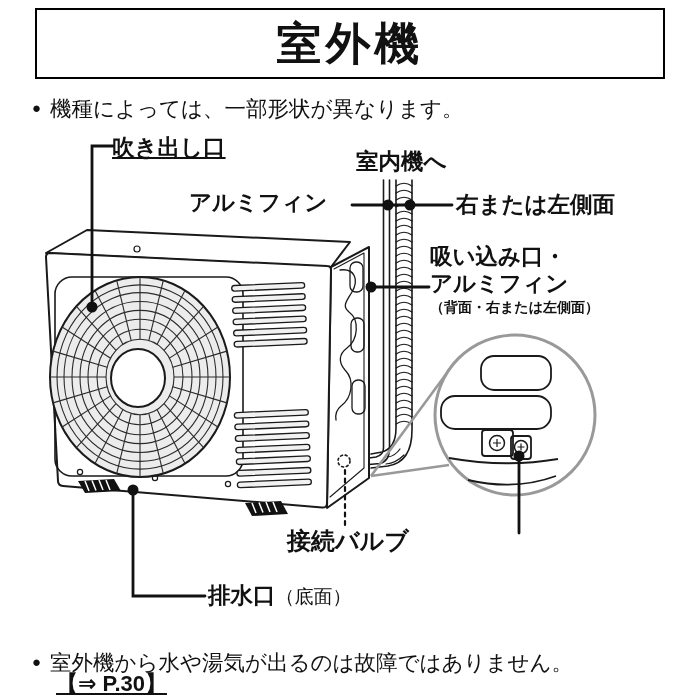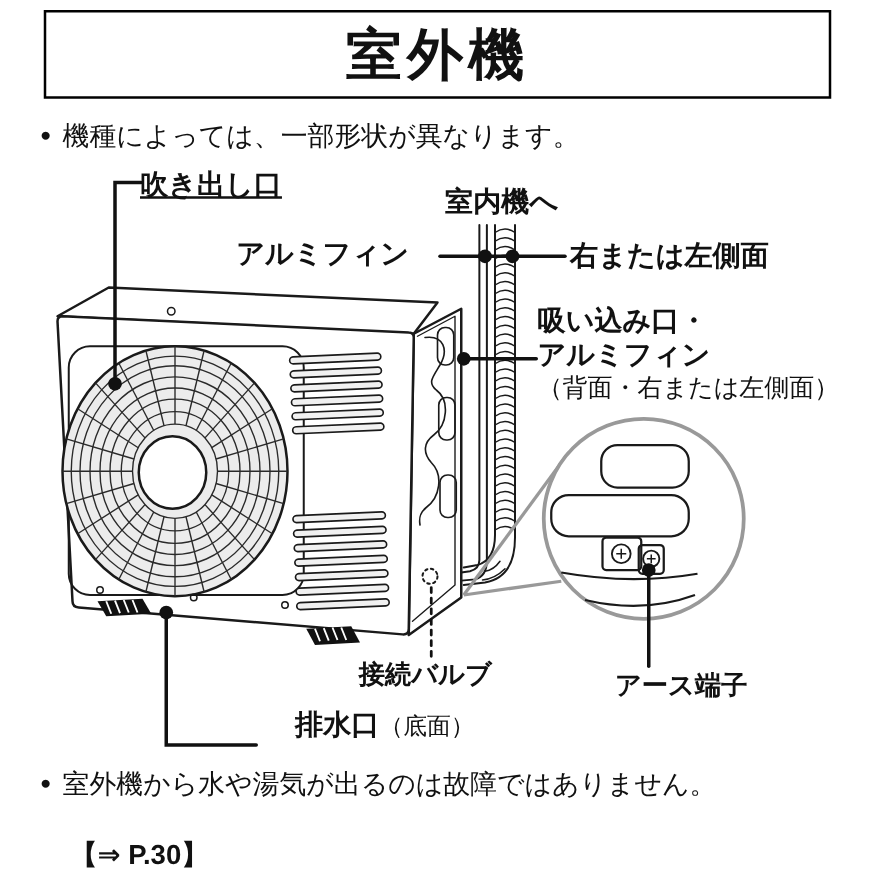--- a/index.html
+++ b/index.html
@@ -8,24 +8,24 @@
     font-family:"Liberation Sans","DejaVu Sans",sans-serif;color:#111;
   }
   #title-box{
     position:absolute;left:35px;top:8px;width:626px;height:67px;
     border:2.5px solid #000;display:flex;align-items:center;justify-content:center;
   }
   #title-box .t{font-size:45px;font-weight:700;letter-spacing:4px;}
   .note{position:absolute;font-size:21.5px;white-space:nowrap;}
   .note .b{font-size:15px;vertical-align:3px;margin-right:9px;}
   .lbl{position:absolute;font-weight:700;font-size:22.5px;white-space:nowrap;line-height:1.1;}
-  .lbl.small{font-weight:400;font-size:20px;}
-  .lbl.med{font-size:21px;}
+  .lbl.small{font-weight:700;font-size:14px;}
+  .lbl.med{font-size:24px;}
   .paren{font-weight:400;font-size:19px;}
-  #ref-line{position:absolute;font-size:22px;font-weight:700;white-space:nowrap;}
+  #ref-line{position:absolute;font-size:22px;font-weight:700;white-space:nowrap;text-decoration:underline;}
   svg{position:absolute;left:0;top:0;}
 </style>
 </head>
 <body>
 
 <div id="page">
 
   <svg id="diagram-svg" width="700" height="700" viewBox="0 0 700 700">
 
     <g stroke="#1a1a1a" fill="#ffffff" stroke-width="2" stroke-linejoin="round" stroke-linecap="round">
@@ -226,21 +226,20 @@
   </div>
 
   <div class="lbl" style="left:112px;top:136px;text-decoration:underline;">吹き出し口</div>
   <div class="lbl" style="left:356px;top:150px;">室内機へ</div>
   <div class="lbl" style="left:189px;top:191px;">アルミフィン</div>
   <div class="lbl" style="left:456px;top:193px;">右または左側面</div>
   <div class="lbl" style="left:430px;top:272px;">アルミフィン</div>
   <div class="lbl" style="left:430px;top:245px;">吸い込み口・</div>
   <div class="lbl small" style="left:430px;top:300px;">（背面・右または左側面）</div>
   <div class="lbl med" style="left:287px;top:528px;">接続バルブ</div>
-  <div class="lbl med" style="left:492px;top:537px;">アース端子</div>
-  <div class="lbl" style="left:208px;top:568px;margin-left:28px;"><span>排水口</span><span class="paren">（底面）</span></div>
-
-  <div class="note" style="left:32px;top:612px;">
+  <div class="lbl" style="left:208px;top:584px;"><span>排水口</span><span class="paren">（底面）</span></div>
+
+  <div class="note" style="left:32px;top:648px;">
     <span class="b">●</span><span>室外機から水や湯気が出るのは故障ではありません。</span>
   </div>
   <div id="ref-line" style="left:56px;top:669px;">【⇒ P.30】</div>
 
 </div>
 
 </body></html>

